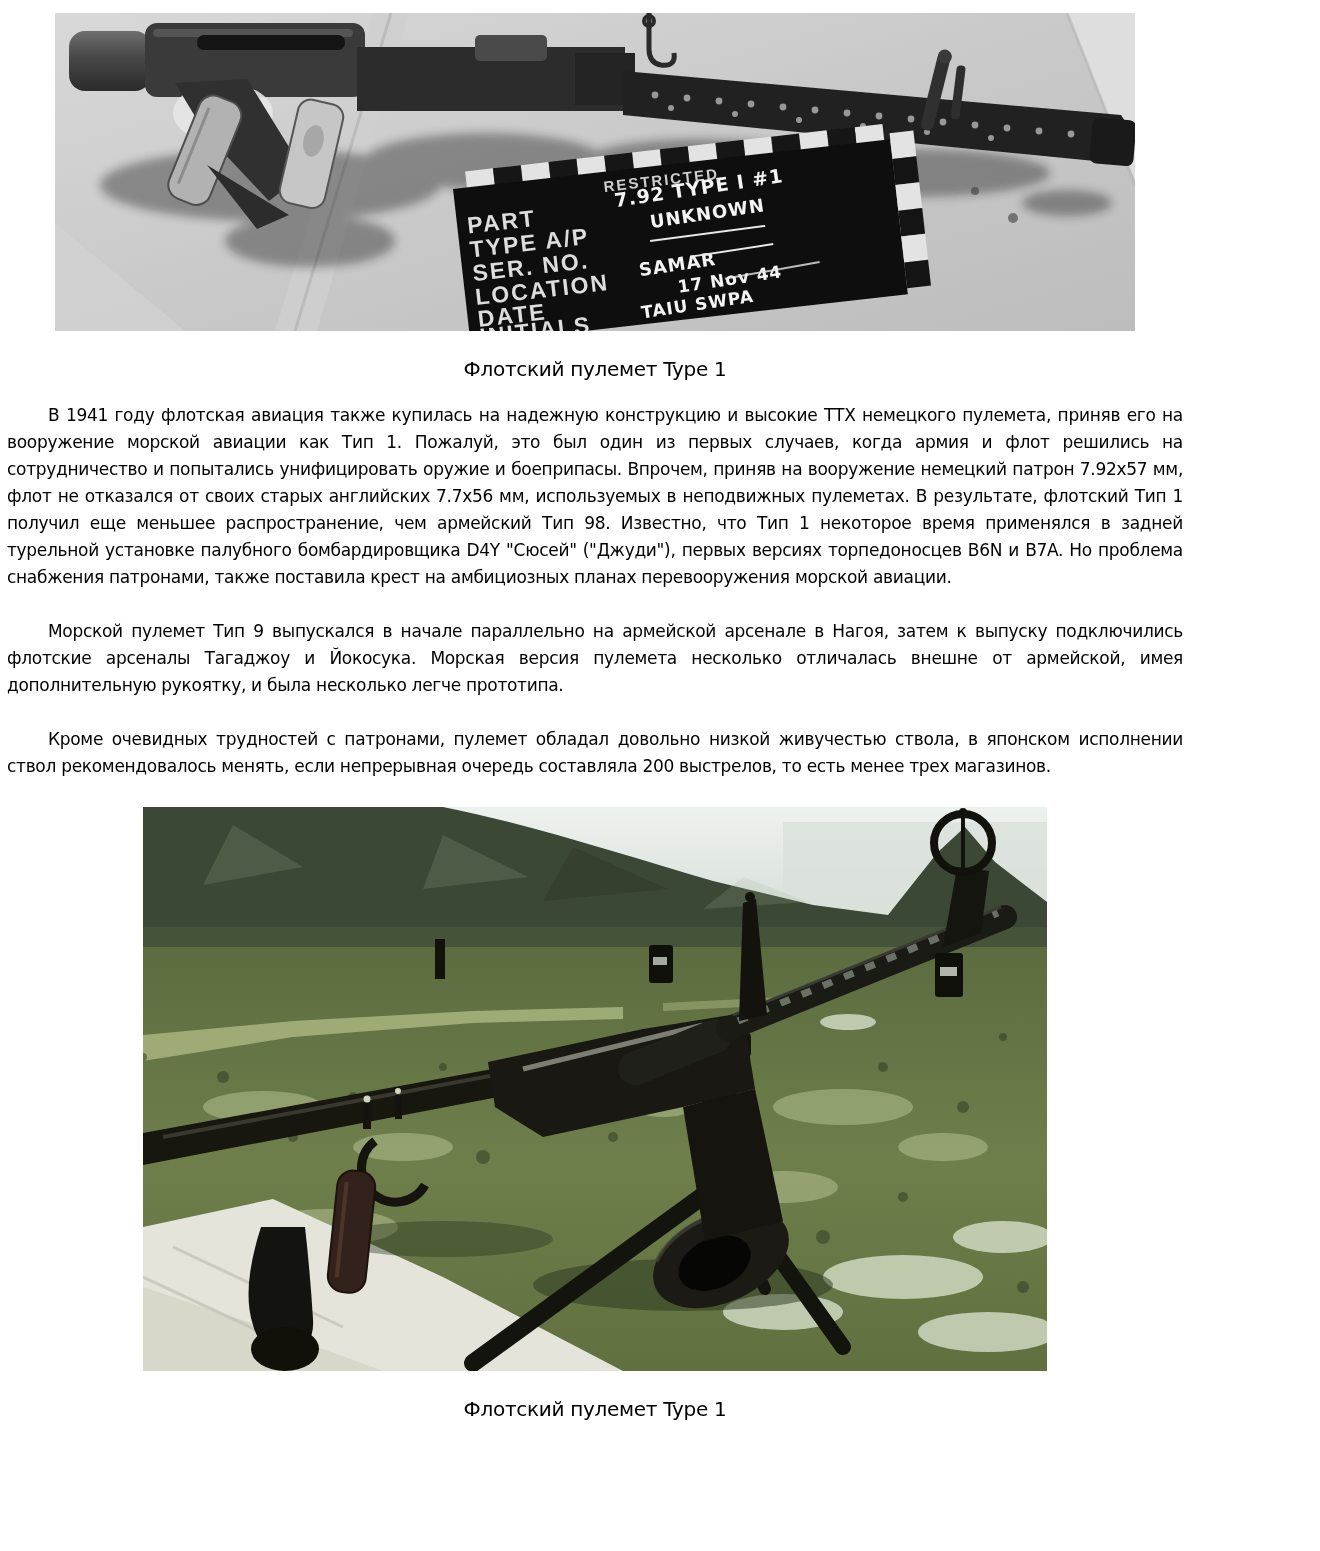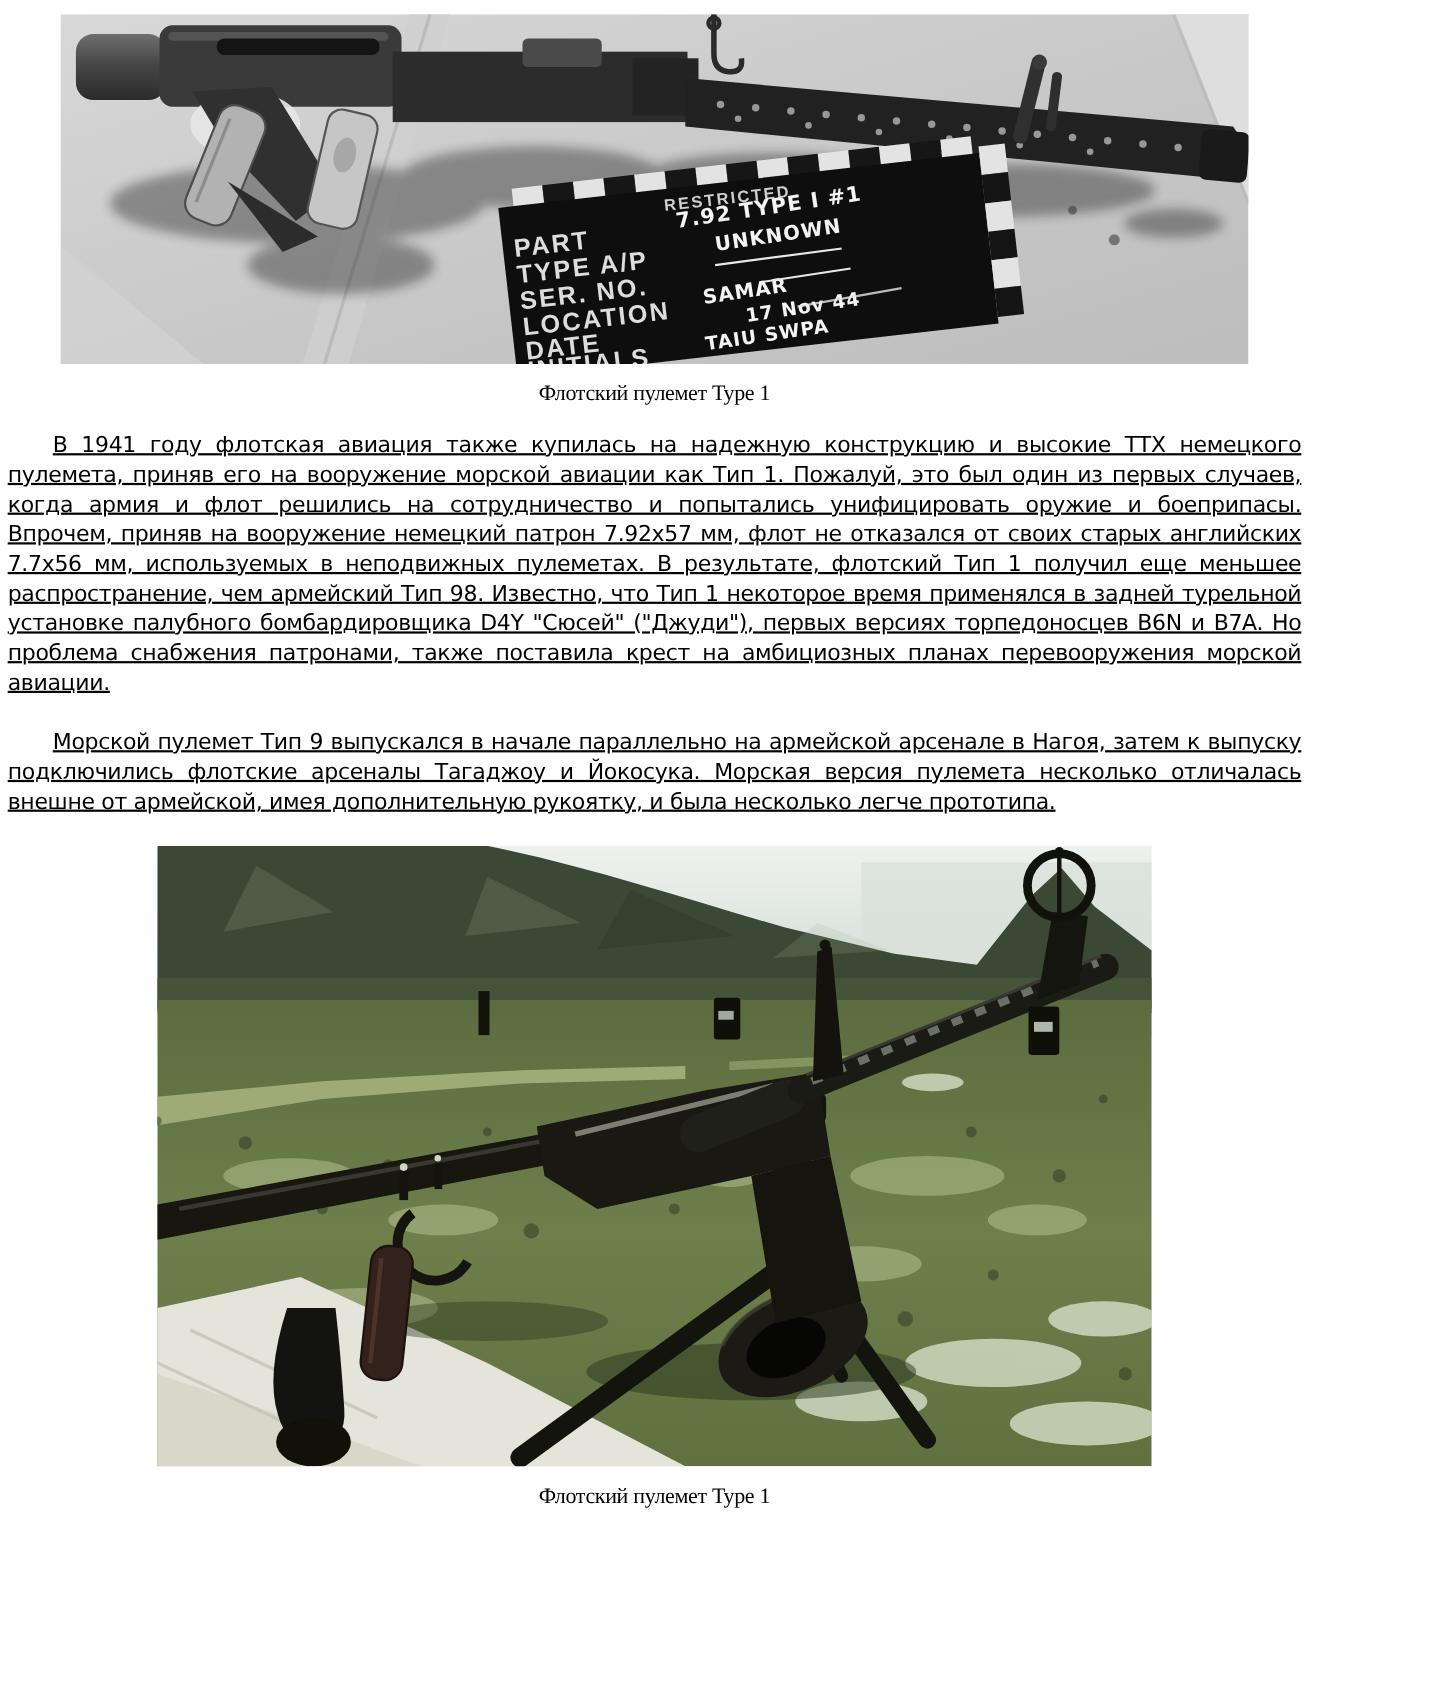--- a/index.html
+++ b/index.html
@@ -7,28 +7,26 @@
     width:1320px; min-height:1551px;
     font-family:"DejaVu Sans","Liberation Sans",sans-serif;
     color:#000;
   }
   .content { width:1176px; margin-left:7px; padding-top:13px; }
   figure { margin:0; }
   .photo-wrap { display:block; }
   .photo-wrap svg { display:block; margin:0 auto; }
   .caption {
     text-align:center; font-size:20px; letter-spacing:-0.3px;
-    margin-top:16px;
-    font-family:Liberation Serif, serif;
+    margin-top:26px;
   }
   p.para {
-    font-size:20px; line-height:27px; letter-spacing:-0.3px;
+    font-size:17px; line-height:27px; letter-spacing:-0.3px;
     text-align:justify; text-indent:41px;
     margin:21px 0 27px 0;
-    text-decoration:underline;
   }
   .board-label { font-family:"Liberation Sans",sans-serif; font-weight:bold; letter-spacing:2px; }
   .board-hand  { font-family:"DejaVu Sans",sans-serif; font-weight:bold; letter-spacing:1px; }
 </style>
 </head>
 <body>
 
 <div class="content">
 
   <figure class="photo-wrap">
@@ -181,20 +179,21 @@
         <line x1="232" y1="94" x2="312" y2="91" stroke="#e8e8e8" stroke-width="2"></line>
         <line x1="260" y1="120" x2="356" y2="114" stroke="#e8e8e8" stroke-width="2" opacity="0.8"></line>
       </g>
     </svg>
   </figure>
 
   <div class="caption">Флотский пулемет Type 1</div>
 
   <p class="para">В 1941 году флотская авиация также купилась на надежную конструкцию и высокие ТТХ немецкого пулемета, приняв его на вооружение морской авиации как Тип 1. Пожалуй, это был один из первых случаев, когда армия и флот решились на сотрудничество и попытались унифицировать оружие и боеприпасы. Впрочем, приняв на вооружение немецкий патрон 7.92х57 мм, флот не отказался от своих старых английских 7.7х56 мм, используемых в неподвижных пулеметах. В результате, флотский Тип 1 получил еще меньшее распространение, чем армейский Тип 98. Известно, что Тип 1 некоторое время применялся в задней турельной установке палубного бомбардировщика D4Y "Сюсей" ("Джуди"), первых версиях торпедоносцев B6N и B7A. Но проблема снабжения патронами, также поставила крест на амбициозных планах перевооружения морской авиации.</p>
   <p class="para">Морской пулемет Тип 9 выпускался в начале параллельно на армейской арсенале в Нагоя, затем к выпуску подключились флотские арсеналы Тагаджоу и Йокосука. Морская версия пулемета несколько отличалась внешне от армейской, имея дополнительную рукоятку, и была несколько легче прототипа.</p>
+  <p class="para">Кроме очевидных трудностей с патронами, пулемет обладал довольно низкой живучестью ствола, в японском исполнении ствол рекомендовалось менять, если непрерывная очередь составляла 200 выстрелов, то есть менее трех магазинов.</p>
 
   <figure class="photo-wrap" style="margin-top:17px">
     <svg width="904" height="564" viewBox="0 0 904 564">
       <defs>
         <linearGradient id="sky" x1="0" y1="0" x2="0" y2="1">
           <stop offset="0" stop-color="#eef2ef"></stop>
             <stop offset="1" stop-color="#c9d4cd"></stop>
         </linearGradient>
         <linearGradient id="field" x1="0" y1="0" x2="0" y2="1">
           <stop offset="0" stop-color="#5c6c3f"></stop>

